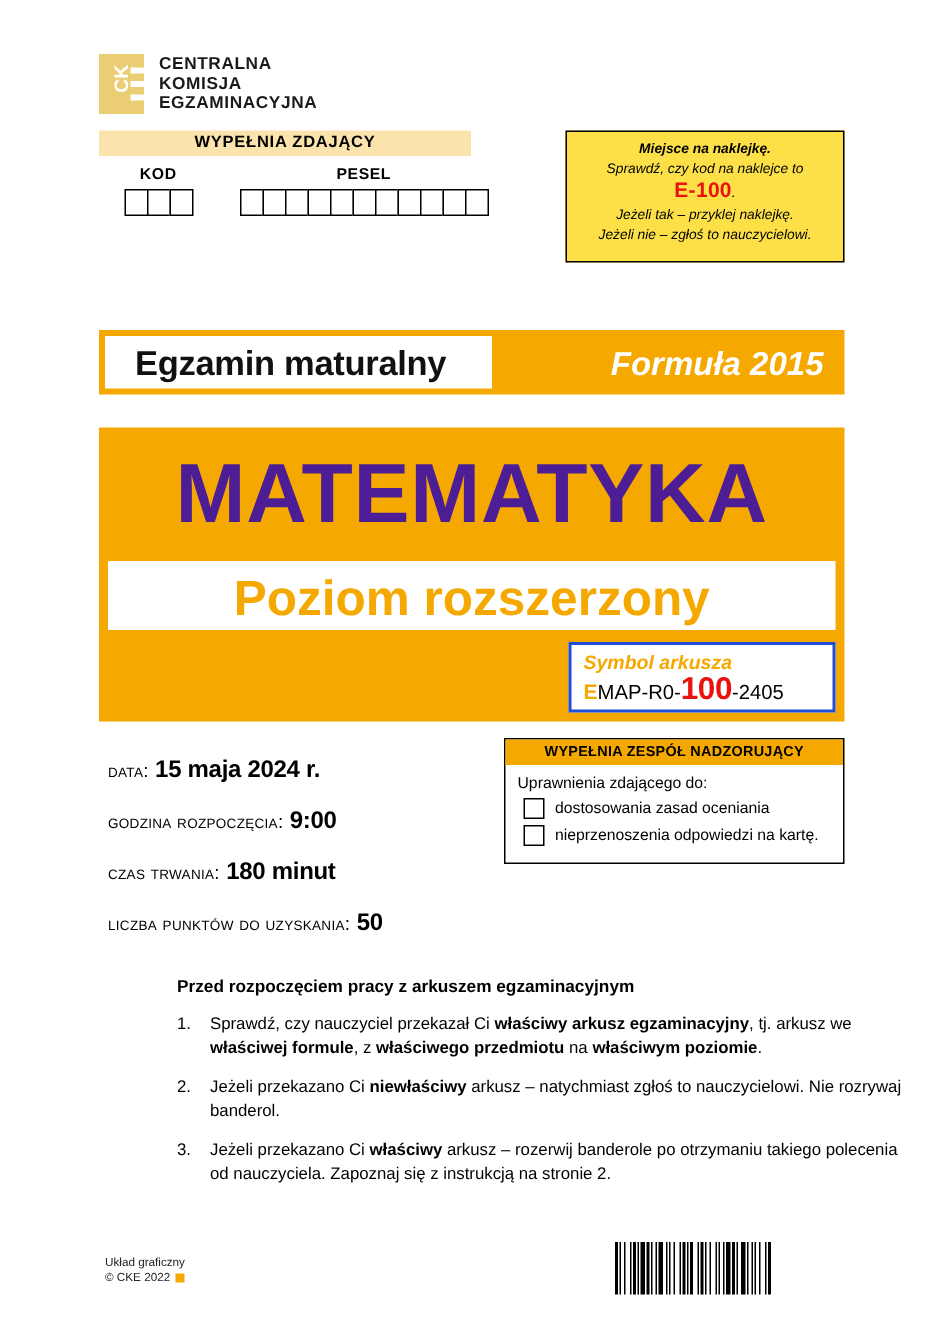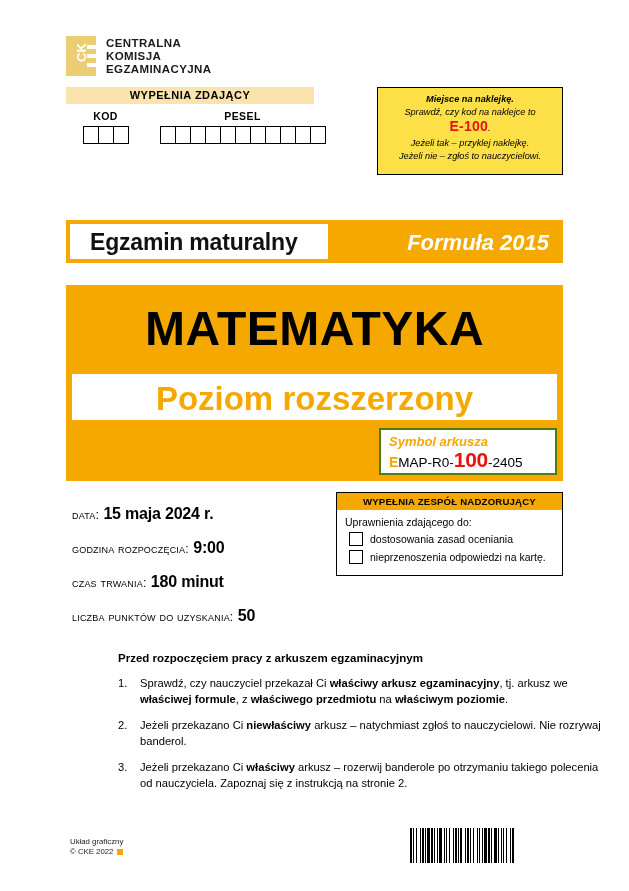--- a/index.html
+++ b/index.html
@@ -197,23 +197,23 @@
     width: 497px;
     height: 196px;
     background: #F5A800;
   }
   .subject .title {
     position: absolute;
     left: 0; right: 0;
     top: 20px;
     text-align: center;
     font-weight: bold;
-    font-size: 48px;
+    font-size: 56px;
     line-height: 48px;
-    color: #000000;
+    color: #4c1d95;
     letter-spacing: 0.5px;
   }
   .subject .level-plate {
     position: absolute;
     left: 6px;
     top: 89px;
     width: 485px;
     height: 46px;
     background: #ffffff;
   }
@@ -227,21 +227,21 @@
     line-height: 33px;
     color: #F5A800;
     letter-spacing: 0px;
   }
   .symbol-box {
     position: absolute;
     right: 6px;
     bottom: 6px;
     width: 178px;
     height: 47px;
-    border: 2px solid #4d7c0f;
+    border: 2px solid #1d4ed8;
     background: #ffffff;
     box-sizing: border-box;
     padding: 3px 0 0 8px;
   }
   .symbol-box .sym-label {
     font-style: italic;
     font-weight: bold;
     font-size: 13px;
     line-height: 17px;
     color: #F5A800;

